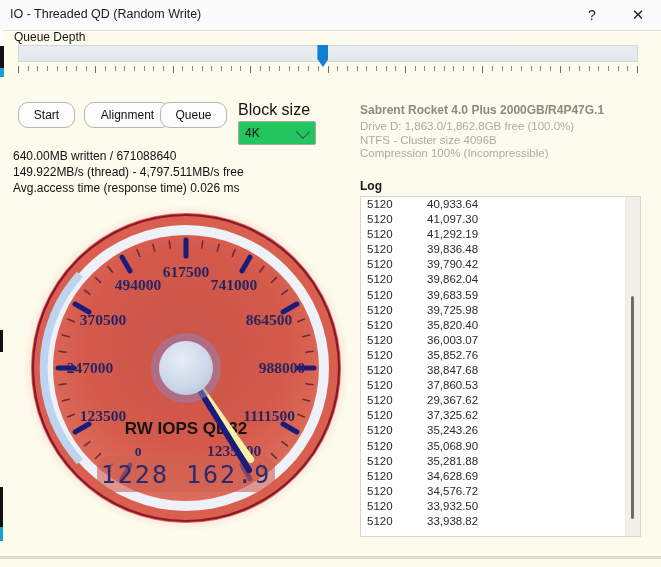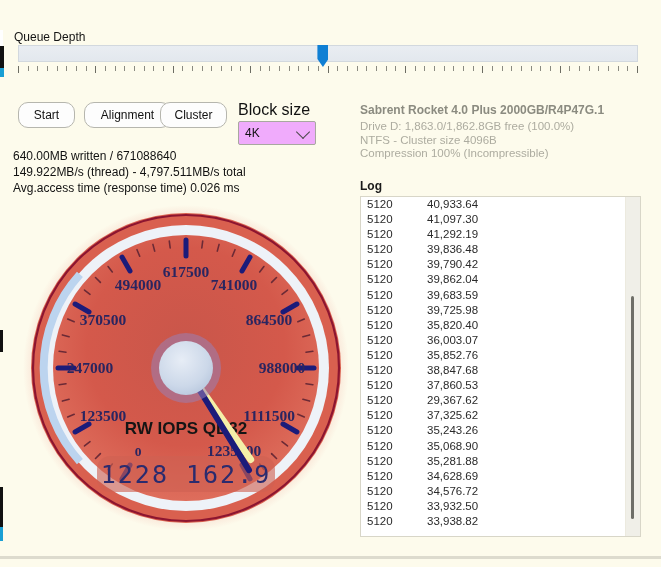--- a/index.html
+++ b/index.html
@@ -63,21 +63,21 @@
     font-family:"Liberation Sans",sans-serif;font-size:12px;color:#111;
     display:flex;align-items:center;justify-content:center;cursor:default;
   }
   #start-button{left:18px;width:55px;}
   #screenshot-button{left:84px;width:85px;}
   #update-button{left:160px;width:65px;}
 
   .bs-label{position:absolute;left:238px;top:101px;font-size:16px;color:#111;}
   .combo{
     position:absolute;left:238px;top:121px;width:76px;height:22px;
-    background:#f0abfc;border:1px solid #a8a8a0;border-radius:2px;
+    background:#22c55e;border:1px solid #a8a8a0;border-radius:2px;
     display:flex;align-items:center;
   }
   .combo .val{padding-left:6px;font-size:12px;color:#111;}
   .combo .chev{
     position:absolute;right:7px;top:5px;width:9px;height:9px;
     border-right:1.4px solid #4a4a4a;border-bottom:1.4px solid #4a4a4a;
     transform:rotate(45deg);
   }
 
   
@@ -125,20 +125,25 @@
 
   
   .bottom-line{position:absolute;left:0;top:556px;width:661px;height:3px;background:#dddbce;}
   .bottom-line2{position:absolute;left:0;top:559px;width:661px;height:8px;background:#fdfbec;}
 </style>
 </head>
 <body>
 
 <div id="app">
 
+  <div class="titlebar">
+    <div class="title-text">IO - Threaded QD (Random Write)</div>
+    <div class="tb-btn" id="help-btn">?</div>
+    <div class="tb-btn" id="close-btn">✕</div>
+  </div>
 
   <div class="edge-a"></div>
   <div class="edge-b"></div>
   <div class="edge-c"></div>
   <div class="edge-d"></div>
   <div class="edge-e"></div>
   <div class="edge-f"></div>
 
   <div class="qd-label">Queue Depth</div>
   <div class="slider-wrap">
@@ -209,31 +214,31 @@
         <i style="left: 580.312px;"></i>
         <i style="left: 589.984px;"></i>
         <i style="left: 599.656px;"></i>
         <i style="left: 609.328px;"></i>
         <i class="major" style="left: 619px;"></i>
       </div>
   </div>
 
   <div class="btn" id="start-button">Start</div>
   <div class="btn" id="screenshot-button">Alignment</div>
-  <div class="btn" id="update-button">Cluster</div>
+  <div class="btn" id="update-button">Queue</div>
 
   <div class="bs-label">Block size</div>
   <div class="combo">
     <span class="val">4K</span>
     <span class="chev"></span>
   </div>
 
   <div class="stats">
     <div>640.00MB written / 671088640</div>
-    <div>149.922MB/s (thread) - 4,797.511MB/s total</div>
+    <div>149.922MB/s (thread) - 4,797.511MB/s free</div>
     <div>Avg.access time (response time) 0.026 ms</div>
   </div>
 
   <div class="drive-title">Sabrent Rocket 4.0 Plus 2000GB/R4P47G.1</div>
   <div class="drive-info">
     <div>Drive D: 1,863.0/1,862.8GB free (100.0%)</div>
     <div>NTFS - Cluster size 4096B</div>
     <div>Compression 100% (Incompressible)</div>
   </div>
   <div class="log-label">Log</div>

